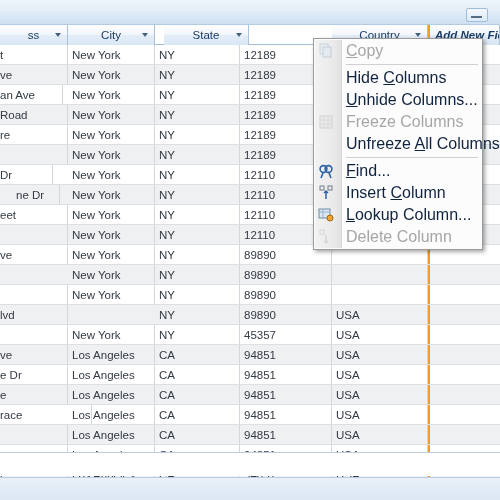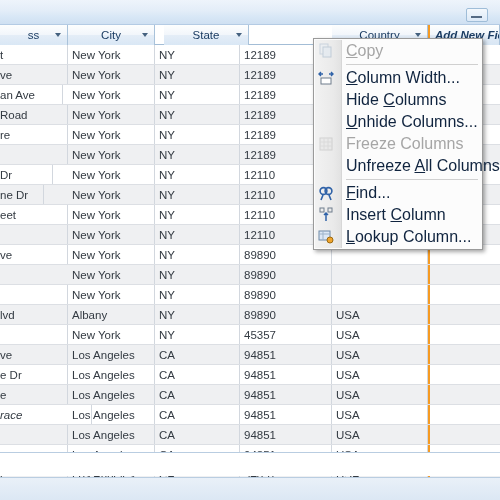--- a/index.html
+++ b/index.html
@@ -215,21 +215,21 @@
         <div class="row odd" style="top: 140px;">
           <div class="cell c0" style="left: 0px; width: 53px; text-align: center;">Dr</div>
           <div class="cell" style="left: 68px; width: 87px;">New York</div>
           <div class="cell" style="left: 155px; width: 85px;">NY</div>
           <div class="cell" style="left: 240px; width: 92px;">12110</div>
           <div class="cell" style="left: 332px; width: 96px;"></div>
           <div class="newfield"></div>
           <div class="sep"></div>
         </div>
         <div class="row even" style="top: 160px;">
-          <div class="cell c0" style="left: 0px; width: 44px;">ne Dr</div>
+          <div class="cell c0" style="left: 16px; width: 44px;">ne Dr</div>
           <div class="cell" style="left: 68px; width: 87px;">New York</div>
           <div class="cell" style="left: 155px; width: 85px;">NY</div>
           <div class="cell" style="left: 240px; width: 92px;">12110</div>
           <div class="cell" style="left: 332px; width: 96px;"></div>
           <div class="newfield"></div>
           <div class="sep"></div>
         </div>
         <div class="row odd" style="top: 180px;">
           <div class="cell c0" style="left: 0px; width: 68px;">eet</div>
           <div class="cell" style="left: 68px; width: 87px;">New York</div>
@@ -269,21 +269,20 @@
           <div class="cell c0" style="left: 0px; width: 68px;"></div>
           <div class="cell" style="left: 68px; width: 87px;">New York</div>
           <div class="cell" style="left: 155px; width: 85px;">NY</div>
           <div class="cell" style="left: 240px; width: 92px;">89890</div>
           <div class="cell" style="left: 332px; width: 96px;"></div>
           <div class="newfield"></div>
           <div class="sep"></div>
         </div>
         <div class="row even" style="top: 280px;">
           <div class="cell c0" style="left: 0px; width: 68px;">lvd</div>
-          <div class="cell" style="left: 68px; width: 87px;">Albany</div>
           <div class="cell" style="left: 155px; width: 85px;">NY</div>
           <div class="cell" style="left: 240px; width: 92px;">89890</div>
           <div class="cell" style="left: 332px; width: 96px;">USA</div>
           <div class="newfield"></div>
           <div class="sep"></div>
         </div>
         <div class="row odd" style="top: 300px;">
           <div class="cell c0" style="left: 0px; width: 68px;"></div>
           <div class="cell" style="left: 68px; width: 87px;">New York</div>
           <div class="cell" style="left: 155px; width: 85px;">NY</div>
@@ -313,21 +312,21 @@
         <div class="row even" style="top: 360px;">
           <div class="cell c0" style="left: 0px; width: 68px;">e</div>
           <div class="cell" style="left: 68px; width: 87px;">Los Angeles</div>
           <div class="cell" style="left: 155px; width: 85px;">CA</div>
           <div class="cell" style="left: 240px; width: 92px;">94851</div>
           <div class="cell" style="left: 332px; width: 96px;">USA</div>
           <div class="newfield"></div>
           <div class="sep"></div>
         </div>
         <div class="row odd" style="top: 380px;">
-          <div class="cell c0" style="left: 0px; width: 92px; font-style: italic;">race</div>
+          <div class="cell c0" style="left: 0px; width: 92px;">race</div>
           <div class="cell" style="left: 68px; width: 87px;">Los Angeles</div>
           <div class="cell" style="left: 155px; width: 85px;">CA</div>
           <div class="cell" style="left: 240px; width: 92px;">94851</div>
           <div class="cell" style="left: 332px; width: 96px;">USA</div>
           <div class="newfield"></div>
           <div class="sep"></div>
         </div>
         <div class="row even" style="top: 400px;">
           <div class="cell c0" style="left: 0px; width: 68px;"></div>
           <div class="cell" style="left: 68px; width: 87px;">Los Angeles</div>
@@ -366,30 +365,20 @@
           <span class="ico" style="opacity: 0.45;"><svg width="16" height="16" viewBox="0 0 16 16">
               <rect x="2" y="1" width="8" height="10" fill="#e8eef5" stroke="#9fb4c9"></rect>
               <rect x="5" y="4" width="8" height="10" fill="#dde8f3" stroke="#8fa8c0"></rect>
             </svg></span>
           <span><span class="u">C</span>opy</span>
         </div>
       </div>
       <div class="sep-mi"></div>
       <div class="mi-wrap">
         <div class="mi">
-          <span class="ico"><svg width="16" height="16" viewBox="0 0 16 16">
-              <path d="M1 4 L5 4 M3 2 L1 4 L3 6" stroke="#2f62a8" fill="none" stroke-width="1.4"></path>
-              <path d="M15 4 L11 4 M13 2 L15 4 L13 6" stroke="#2f62a8" fill="none" stroke-width="1.4"></path>
-              <rect x="3" y="8" width="10" height="6" fill="#fff" stroke="#6f7d8c"></rect>
-            </svg></span>
-          <span><span class="u">C</span>olumn Width...</span>
-        </div>
-      </div>
-      <div class="mi-wrap">
-        <div class="mi">
           <span>Hide <span class="u">C</span>olumns</span>
         </div>
       </div>
       <div class="mi-wrap">
         <div class="mi">
           <span><span class="u">U</span>nhide Columns...</span>
         </div>
       </div>
       <div class="mi-wrap">
         <div class="mi disabled">
@@ -429,15 +418,24 @@
       <div class="mi-wrap">
         <div class="mi">
           <span class="ico"><svg width="16" height="16" viewBox="0 0 16 16">
               <rect x="1" y="2" width="11" height="9" fill="#dbe7f5" stroke="#6f8aa8"></rect>
               <path d="M1 5 H12 M5 2 V11" stroke="#9db3c9"></path>
               <circle cx="12" cy="11" r="3" fill="#f0a52e" stroke="#9c6a10"></circle>
             </svg></span>
           <span><span class="u">L</span>ookup Column...</span>
         </div>
       </div>
+      <div class="mi-wrap">
+        <div class="mi disabled">
+          <span class="ico" style="opacity: 0.45;"><svg width="16" height="16" viewBox="0 0 16 16">
+              <rect x="2" y="1" width="4" height="4" fill="none" stroke="#b8b8b8"></rect>
+              <path d="M8 6 L8 14 M6 12 L8 14 L10 12" stroke="#bcbcbc" stroke-width="1.5" fill="none"></path>
+            </svg></span>
+          <span>Delete Column</span>
+        </div>
+      </div>
     </div>
 
 </div>
 
 </body></html>

